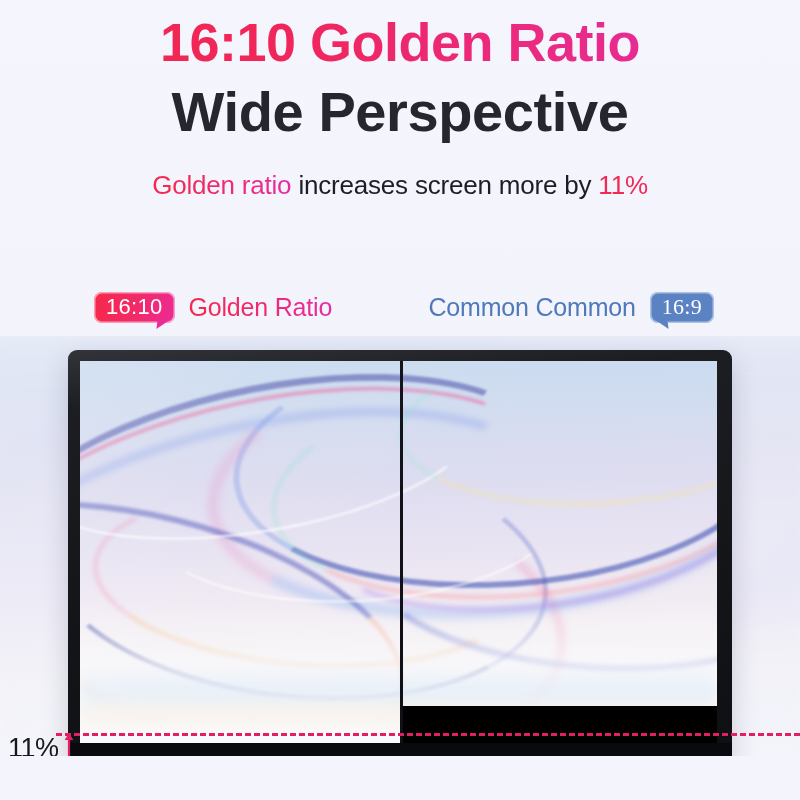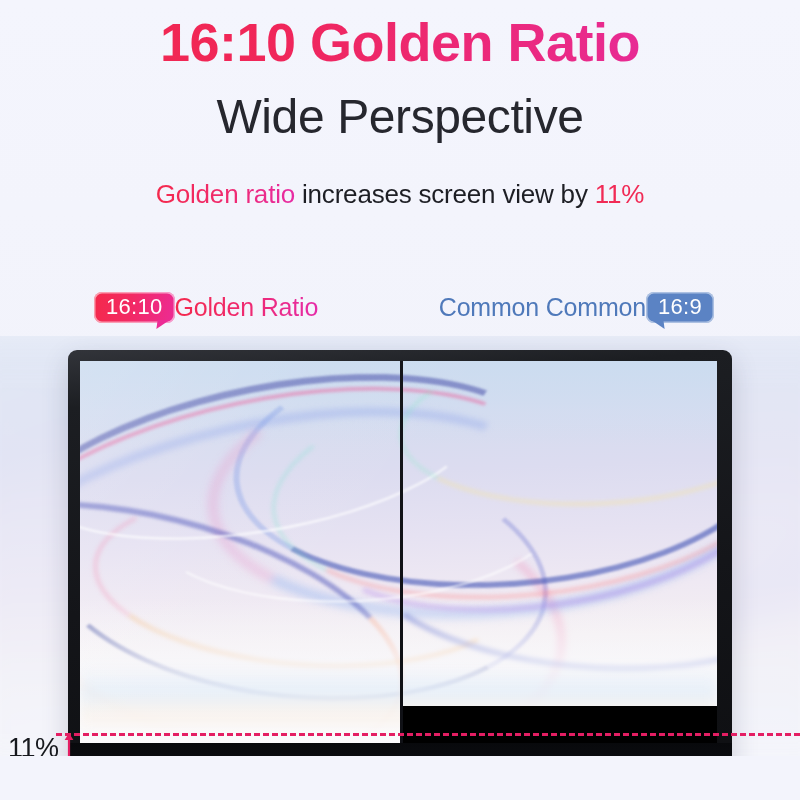--- a/index.html
+++ b/index.html
@@ -41,25 +41,25 @@
     font-weight: bold;
     letter-spacing: -0.5px;
     background: linear-gradient(90deg, #f2294b 0%, #f0265a 35%, #ea2a86 70%, #e32bb0 100%);
     -webkit-background-clip: text;
     background-clip: text;
     color: transparent;
     -webkit-text-fill-color: transparent;
   }
 
   .subhead {
-    margin: 12px;
+    margin: 3px;
     padding-top: 6px;
-    font-size: 48px;
+    font-size: 56px;
     line-height: 1.12;
-    font-weight: normal;
+    font-weight: bold;
     color: #26272e;
     letter-spacing: -0.4px;
   }
 
   .desc {
     margin: 0;
     font-size: 26px;
     line-height: 1.42;
     color: #1d1e24;
     letter-spacing: -0.2px;
@@ -85,20 +85,21 @@
     left: 0;
     top: 286px;
     width: 800px;
     height: 42px;
     display: flex;
     align-items: center;
   }
   .badge-group {
     display: flex;
     align-items: center;
+    gap: 14px;
   }
   .badge-group.left {
     position: absolute;
     left: 94px;
   }
   .badge-group.right {
     position: absolute;
     right: 86px;
   }
 
@@ -128,20 +129,21 @@
     width: 0;
     height: 0;
     border-left: 12px solid #ec2b95;
     border-bottom: 9px solid transparent;
     border-top: 0 solid transparent;
     transform: skewX(-8deg);
   }
   .pill-blue {
     background: #5b83c4;
     box-shadow: inset 0 0 0 1.5px rgba(255,255,255,0.5);
+    font-family: Liberation Serif, serif;
   }
   .pill-blue::after {
     content: "";
     position: absolute;
     left: 6px;
     bottom: -6px;
     width: 0;
     height: 0;
     border-right: 12px solid #5b83c4;
     border-bottom: 9px solid transparent;
@@ -525,21 +527,21 @@
 </head>
 <body>
 
 <div id="poster">
 
   <div class="text-block">
     <h1 class="headline">16:10 Golden Ratio</h1>
     <h2 class="subhead">Wide Perspective</h2>
 
     <p class="desc line1">
-      <span class="accent-pink">Golden ratio</span><span> increases screen view by </span><span class="accent-pink-solid">11%</span>
+      <span class="accent-pink">Golden ratio</span><span> increases screen more by </span><span class="accent-pink-solid">11%</span>
     </p>
 
   </div>
 
   <div class="badge-row">
 
     <div class="badge-group left">
       <span class="pill pill-pink">16:10</span>
       <span class="badge-label pink">Golden Ratio</span>
     </div>

